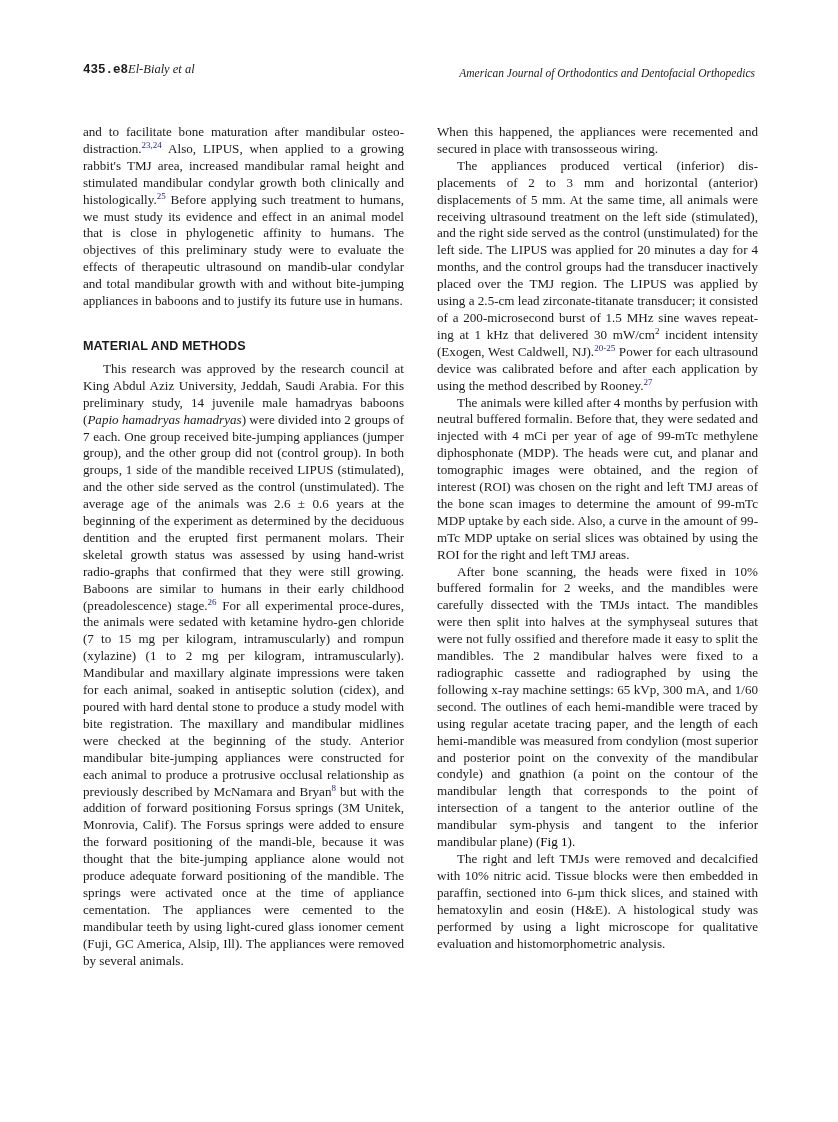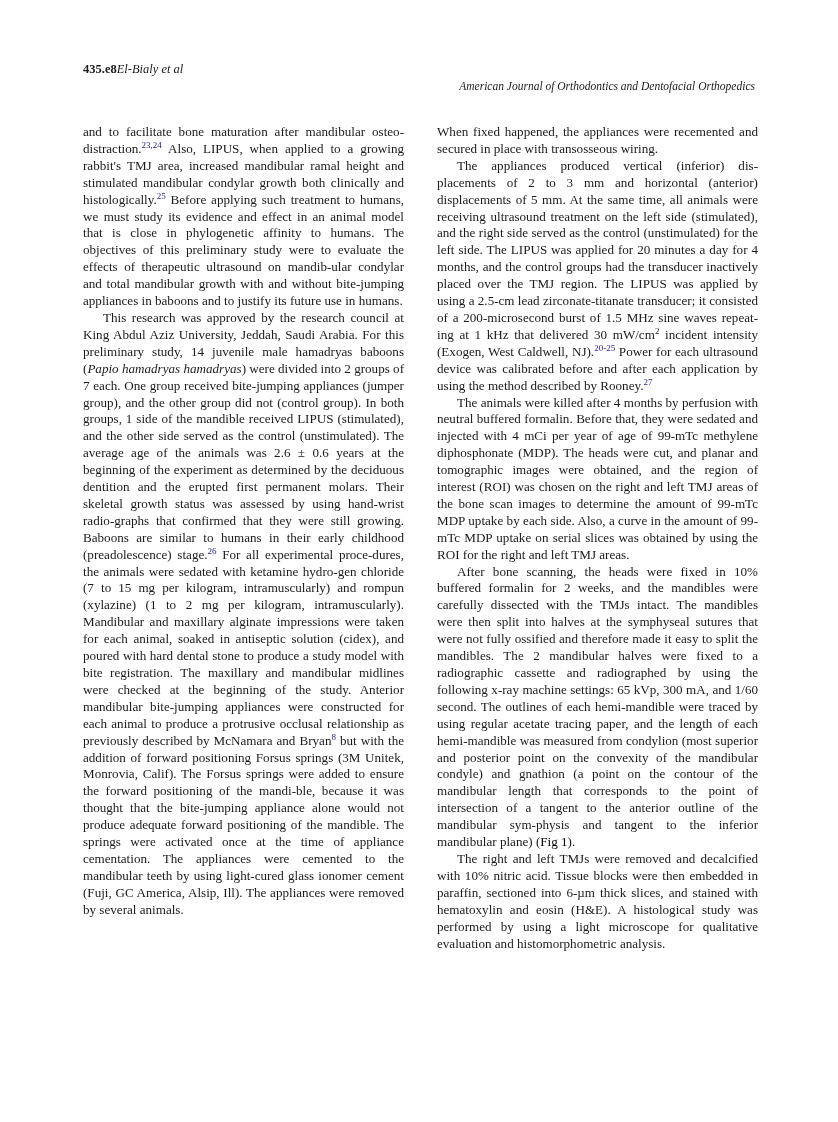--- a/index.html
+++ b/index.html
@@ -1,22 +1,22 @@
 <!DOCTYPE html>
 <html><head>
 <meta charset="utf-8">
 <style>
   html, body { margin: 0; padding: 0; background: #ffffff; }
   body { width: 838px; height: 1122px; position: relative; overflow: hidden;
          font-family: "Liberation Serif", serif; color: #1a1a1a; }
   .header { position: absolute; top: 62px; left: 83px; right: 83px; height: 34px; }
   .header .left { position: absolute; left: 0; top: 0; font-size: 12.5px; }
-  .header .pageno { font-family: Liberation Serif, serif; font-weight: bold; font-size: 12.5px; }
+  .header .pageno { font-family: Liberation Mono, monospace; font-weight: bold; font-size: 12.5px; }
   .header .authors { font-style: italic; font-size: 12.5px; }
-  .header .right { position: absolute; right: 0; top: 17px; text-align: right; font-style: italic; font-size: 11.5px; line-height: 15px; }
+  .header .right { position: absolute; right: 0; top: 4px; text-align: right; font-style: italic; font-size: 11.5px; line-height: 15px; }
   .col { position: absolute; top: 124px; width: 321px; font-size: 13.1px; line-height: 16.9px; text-align: justify; }
   .col.left { left: 83px; }
   .col.right { left: 437px; }
   .col p { margin: 0; }
   .col p.indent { text-indent: 20px; }
   sup { font-size: 9px; line-height: 0; vertical-align: 5px; color: #1f1f8f; }
   .ref { color: #000000; }
   h2 { font-family: "Liberation Sans", sans-serif; font-weight: bold; font-size: 12.6px; margin: 28px 0 6px 0; letter-spacing: 0.1px; }
   em { font-style: italic; }
 </style>
@@ -28,23 +28,24 @@
     <span class="pageno">435.e8</span><span class="authors">El-Bialy et al</span>
   </div>
   <div class="right">
     <div>American Journal of Orthodontics and Dentofacial Orthopedics</div>
   </div>
 </div>
 
 <div class="col left">
   <p><span>and to facilitate bone maturation after mandibular osteo-distraction.</span><sup>23,24</sup><span> Also, LIPUS, when applied to a growing rabbit's TMJ area, increased mandibular ramal height and stimulated mandibular condylar growth both clinically and histologically.</span><sup>25</sup><span> Before applying such treatment to humans, we must study its evidence and effect in an animal model that is close in phylogenetic affinity to humans. The objectives of this preliminary study were to evaluate the effects of therapeutic ultrasound on mandib-ular condylar and total mandibular growth with and without bite-jumping appliances in baboons and to justify its future use in humans.</span></p>
 
+  <h2>MATERIAL AND METHODS</h2>
 
   <p class="indent"><span>This research was approved by the research council at King Abdul Aziz University, Jeddah, Saudi Arabia. For this preliminary study, 14 juvenile male hamadryas baboons (</span><em>Papio hamadryas hamadryas</em><span>) were divided into 2 groups of 7 each. One group received bite-jumping appliances (jumper group), and the other group did not (control group). In both groups, 1 side of the mandible received LIPUS (stimulated), and the other side served as the control (unstimulated). The average age of the animals was 2.6 ± 0.6 years at the beginning of the experiment as determined by the deciduous dentition and the erupted first permanent molars. Their skeletal growth status was assessed by using hand-wrist radio-graphs that confirmed that they were still growing. Baboons are similar to humans in their early childhood (preadolescence) stage.</span><sup>26</sup><span> For all experimental proce-dures, the animals were sedated with ketamine hydro-gen chloride (7 to 15 mg per kilogram, intramuscularly) and rompun (xylazine) (1 to 2 mg per kilogram, intramuscularly). Mandibular and maxillary alginate impressions were taken for each animal, soaked in antiseptic solution (cidex), and poured with hard dental stone to produce a study model with bite registration. The maxillary and mandibular midlines were checked at the beginning of the study. Anterior mandibular bite-jumping appliances were constructed for each animal to produce a protrusive occlusal relationship as previously described by McNamara and Bryan</span><sup>8</sup><span> but with the addition of forward positioning Forsus springs (3M Unitek, Monrovia, Calif). The Forsus springs were added to ensure the forward positioning of the mandi-ble, because it was thought that the bite-jumping appliance alone would not produce adequate forward positioning of the mandible. The springs were activated once at the time of appliance cementation. The appliances were cemented to the mandibular teeth by using light-cured glass ionomer cement (Fuji, GC America, Alsip, Ill). The appliances were removed by several animals.</span></p>
 </div>
 
 <div class="col right">
-  <p>When fixed happened, the appliances were recemented and secured in place with transosseous wiring.</p>
+  <p>When this happened, the appliances were recemented and secured in place with transosseous wiring.</p>
   <p class="indent"><span>The appliances produced vertical (inferior) dis-placements of 2 to 3 mm and horizontal (anterior) displacements of 5 mm. At the same time, all animals were receiving ultrasound treatment on the left side (stimulated), and the right side served as the control (unstimulated) for the left side. The LIPUS was applied for 20 minutes a day for 4 months, and the control groups had the transducer inactively placed over the TMJ region. The LIPUS was applied by using a 2.5-cm lead zirconate-titanate transducer; it consisted of a 200-microsecond burst of 1.5 MHz sine waves repeat-ing at 1 kHz that delivered 30 mW/cm</span><sup style="color:#1a1a1a">2</sup><span> incident intensity (Exogen, West Caldwell, NJ).</span><sup>20-25</sup><span> Power for each ultrasound device was calibrated before and after each application by using the method described by Rooney.</span><sup>27</sup></p>
   <p class="indent">The animals were killed after 4 months by perfusion with neutral buffered formalin. Before that, they were sedated and injected with 4 mCi per year of age of 99-mTc methylene diphosphonate (MDP). The heads were cut, and planar and tomographic images were obtained, and the region of interest (ROI) was chosen on the right and left TMJ areas of the bone scan images to determine the amount of 99-mTc MDP uptake by each side. Also, a curve in the amount of 99-mTc MDP uptake on serial slices was obtained by using the ROI for the right and left TMJ areas.</p>
   <p class="indent"><span>After bone scanning, the heads were fixed in 10% buffered formalin for 2 weeks, and the mandibles were carefully dissected with the TMJs intact. The mandibles were then split into halves at the symphyseal sutures that were not fully ossified and therefore made it easy to split the mandibles. The 2 mandibular halves were fixed to a radiographic cassette and radiographed by using the following x-ray machine settings: 65 kVp, 300 mA, and 1/60 second. The outlines of each hemi-mandible were traced by using regular acetate tracing paper, and the length of each hemi-mandible was measured from condylion (most superior and posterior point on the convexity of the mandibular condyle) and gnathion (a point on the contour of the mandibular length that corresponds to the point of intersection of a tangent to the anterior outline of the mandibular sym-physis and tangent to the inferior mandibular plane) (</span><span class="ref">Fig 1</span><span>).</span></p>
   <p class="indent">The right and left TMJs were removed and decalcified with 10% nitric acid. Tissue blocks were then embedded in paraffin, sectioned into 6-µm thick slices, and stained with hematoxylin and eosin (H&amp;E). A histological study was performed by using a light microscope for qualitative evaluation and histomorphometric analysis.</p>
 </div>
 
 </body></html>

